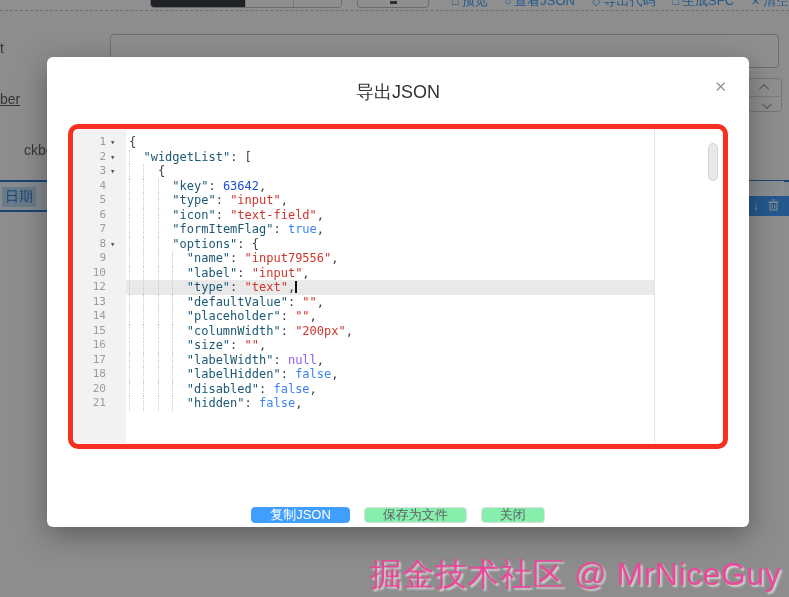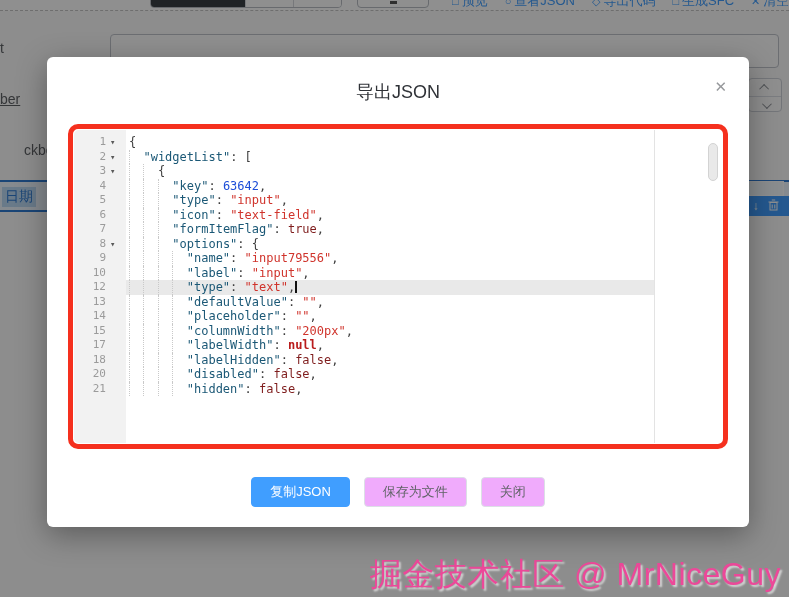--- a/index.html
+++ b/index.html
@@ -54,31 +54,31 @@
   .cm-lines { position:absolute; left:0; right:0; top:5px; }
   .line { position:relative; height:14.5px; line-height:14.5px; white-space:pre; }
   .line .ln { position:absolute; left:0; top:0; width:32px; text-align:right; color:#9b9b9b; font-size:11px; }
   .line .fold { position:absolute; left:36px; top:0; width:14px; color:#5a5a5a; font-size:9px; }
   .line .code { position:absolute; left:55px; top:0; }
   .line.active::before { content:""; position:absolute; left:52px; width:528px; top:0; height:14.5px; background:#e9e9e9; }
   .g { display:inline-block; width:14.44px; height:14.5px; border-left:1px dotted #c9c9c9; vertical-align:top; }
   .tk-k { color:#1b5876; }
   .tk-s { color:#d0342c; }
   .tk-n { color:#1d4ed8; }
-  .tk-b { color:#7f1d1d; }
-  .tk-u { color:#b91c1c; font-weight:700; }
+  .tk-b { color:#3b82f6; }
+  .tk-u { color:#8b5cf6; font-weight:400; }
   .tk-p { color:#3d3d3d; }
   .cursor { display:inline-block; width:1.5px; height:12px; background:#111; vertical-align:-2px; }
   .scrollthumb { position:absolute; right:4px; top:13px; width:10px; height:38px; background:#e9e9e9; border:1px solid #d3d3d3; border-radius:5px; }
 
   
   .dlg-footer { position:absolute; left:0; right:0; top:420px; display:flex; justify-content:center; gap:14px; }
-  .btn { height:30px; padding:0 18px; border-radius:4px; font-size:13px; display:flex; align-items:center; justify-content:center; cursor:pointer; }
+  .btn { height:16px; padding:0 18px; border-radius:4px; font-size:13px; display:flex; align-items:center; justify-content:center; cursor:pointer;margin-top:30px; }
   .btn.primary { background:#409eff; border:1px solid #409eff; color:#fff; }
-  .btn.default { background:#f0abfc; border:1px solid #dcdfe6; color:#5f6266; }
+  .btn.default { background:#86efac; border:1px solid #dcdfe6; color:#5f6266; }
 </style>
 </head>
 <body>
 
 <div class="bg">
 
   <div class="topbar">
     <div class="seg-group">
       <div class="seg first"></div>
       <div class="seg"></div>
@@ -163,20 +163,21 @@
           <div class="line"><span class="ln">5</span><span class="code"><span class="g"></span><span class="g"></span><span class="g"></span><span class="tk-k">"type"</span><span class="tk-p">: </span><span class="tk-s">"input"</span><span class="tk-p">,</span></span></div>
           <div class="line"><span class="ln">6</span><span class="code"><span class="g"></span><span class="g"></span><span class="g"></span><span class="tk-k">"icon"</span><span class="tk-p">: </span><span class="tk-s">"text-field"</span><span class="tk-p">,</span></span></div>
           <div class="line"><span class="ln">7</span><span class="code"><span class="g"></span><span class="g"></span><span class="g"></span><span class="tk-k">"formItemFlag"</span><span class="tk-p">: </span><span class="tk-b">true</span><span class="tk-p">,</span></span></div>
           <div class="line"><span class="ln">8</span><span class="fold">▾</span><span class="code"><span class="g"></span><span class="g"></span><span class="g"></span><span class="tk-k">"options"</span><span class="tk-p">: {</span></span></div>
           <div class="line"><span class="ln">9</span><span class="code"><span class="g"></span><span class="g"></span><span class="g"></span><span class="g"></span><span class="tk-k">"name"</span><span class="tk-p">: </span><span class="tk-s">"input79556"</span><span class="tk-p">,</span></span></div>
           <div class="line"><span class="ln">10</span><span class="code"><span class="g"></span><span class="g"></span><span class="g"></span><span class="g"></span><span class="tk-k">"label"</span><span class="tk-p">: </span><span class="tk-s">"input"</span><span class="tk-p">,</span></span></div>
           <div class="line active"><span class="ln">12</span><span class="code"><span class="g"></span><span class="g"></span><span class="g"></span><span class="g"></span><span class="tk-k">"type"</span><span class="tk-p">: </span><span class="tk-s">"text"</span><span class="tk-p">,</span><span class="cursor"></span></span></div>
           <div class="line"><span class="ln">13</span><span class="code"><span class="g"></span><span class="g"></span><span class="g"></span><span class="g"></span><span class="tk-k">"defaultValue"</span><span class="tk-p">: </span><span class="tk-s">""</span><span class="tk-p">,</span></span></div>
           <div class="line"><span class="ln">14</span><span class="code"><span class="g"></span><span class="g"></span><span class="g"></span><span class="g"></span><span class="tk-k">"placeholder"</span><span class="tk-p">: </span><span class="tk-s">""</span><span class="tk-p">,</span></span></div>
           <div class="line"><span class="ln">15</span><span class="code"><span class="g"></span><span class="g"></span><span class="g"></span><span class="g"></span><span class="tk-k">"columnWidth"</span><span class="tk-p">: </span><span class="tk-s">"200px"</span><span class="tk-p">,</span></span></div>
+          <div class="line"><span class="ln">16</span><span class="code"><span class="g"></span><span class="g"></span><span class="g"></span><span class="g"></span><span class="tk-k">"size"</span><span class="tk-p">: </span><span class="tk-s">""</span><span class="tk-p">,</span></span></div>
           <div class="line"><span class="ln">17</span><span class="code"><span class="g"></span><span class="g"></span><span class="g"></span><span class="g"></span><span class="tk-k">"labelWidth"</span><span class="tk-p">: </span><span class="tk-u">null</span><span class="tk-p">,</span></span></div>
           <div class="line"><span class="ln">18</span><span class="code"><span class="g"></span><span class="g"></span><span class="g"></span><span class="g"></span><span class="tk-k">"labelHidden"</span><span class="tk-p">: </span><span class="tk-b">false</span><span class="tk-p">,</span></span></div>
           <div class="line"><span class="ln">20</span><span class="code"><span class="g"></span><span class="g"></span><span class="g"></span><span class="g"></span><span class="tk-k">"disabled"</span><span class="tk-p">: </span><span class="tk-b">false</span><span class="tk-p">,</span></span></div>
           <div class="line"><span class="ln">21</span><span class="code"><span class="g"></span><span class="g"></span><span class="g"></span><span class="g"></span><span class="tk-k">"hidden"</span><span class="tk-p">: </span><span class="tk-b">false</span><span class="tk-p">,</span></span></div>
         </div>
       <div class="scrollthumb"></div>
     </div>
   </div>
 
   <div class="dlg-footer" id="dlg-footer">

